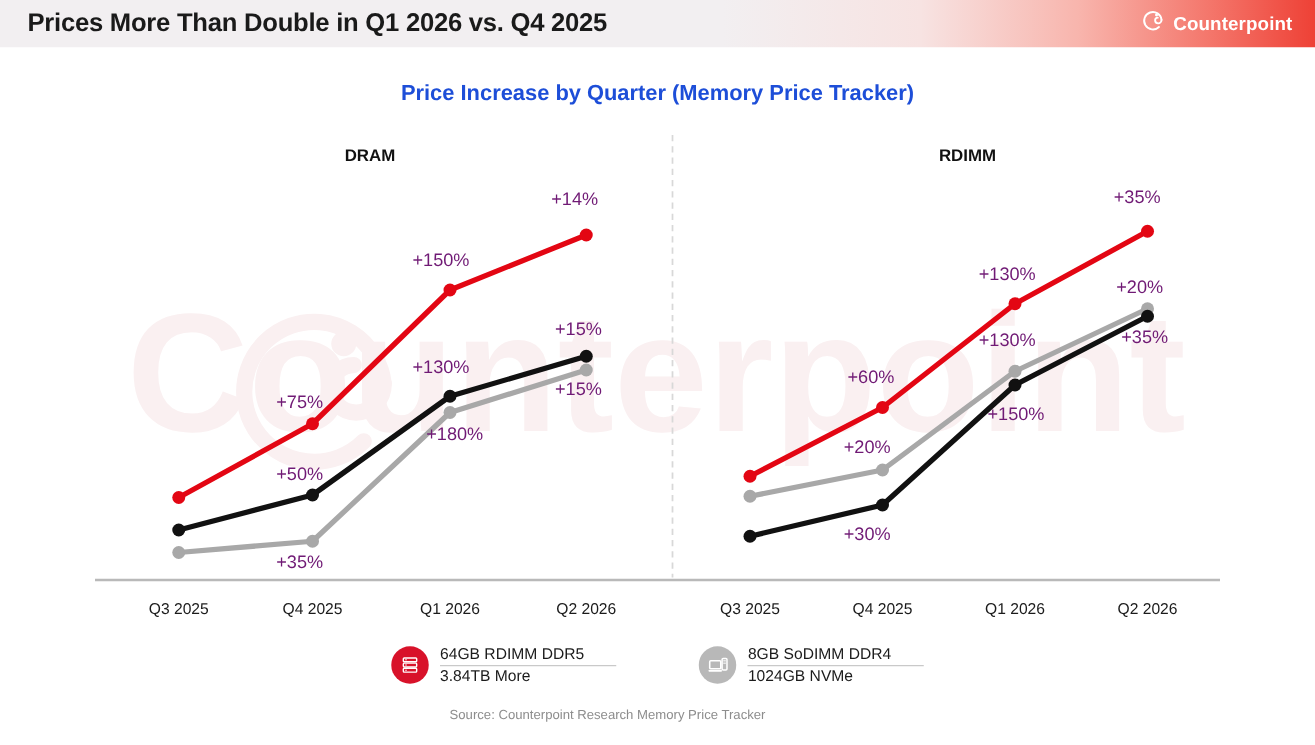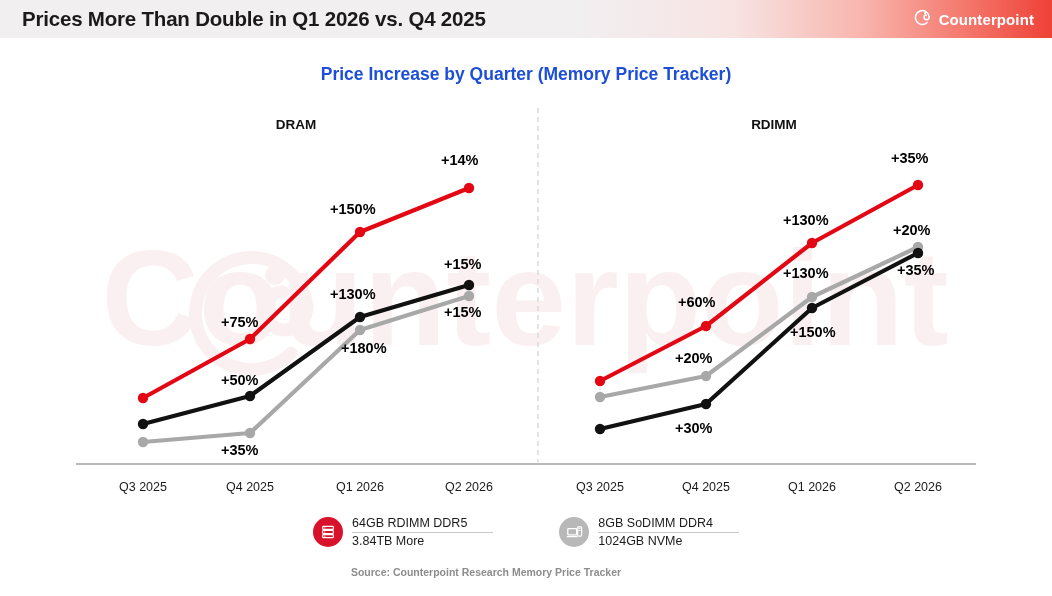--- a/index.html
+++ b/index.html
@@ -105,22 +105,22 @@
     font-size: 12.5px;
     color: #1b1b1b;
     text-align: center;
     width: 96px;
   }
 
   
   .value-label {
     position: absolute;
     font-size: 14.5px;
-    font-weight: bold;
-    color: #000000;
+    font-weight: normal;
+    color: #701a75;
     white-space: nowrap;
   }
 
   
   #legend {
     position: absolute;
     left: 0;
     top: 477px;
     width: 1052px;
     display: flex;
@@ -152,21 +152,20 @@
   }
 
   #source-note {
     position: absolute;
     left: 0;
     top: 528px;
     width: 972px;
     text-align: center;
     font-size: 10.5px;
     color: #8d8d8d;
-    font-weight: bold;
   }
 </style>
 </head>
 <body>
 
 <div id="header-bar">
   <div id="header-title">Prices More Than Double in Q1 2026 vs. Q4 2025</div>
   <div id="brand-logo">
     <span>
       <svg width="19" height="19" viewBox="0 0 24 24">

